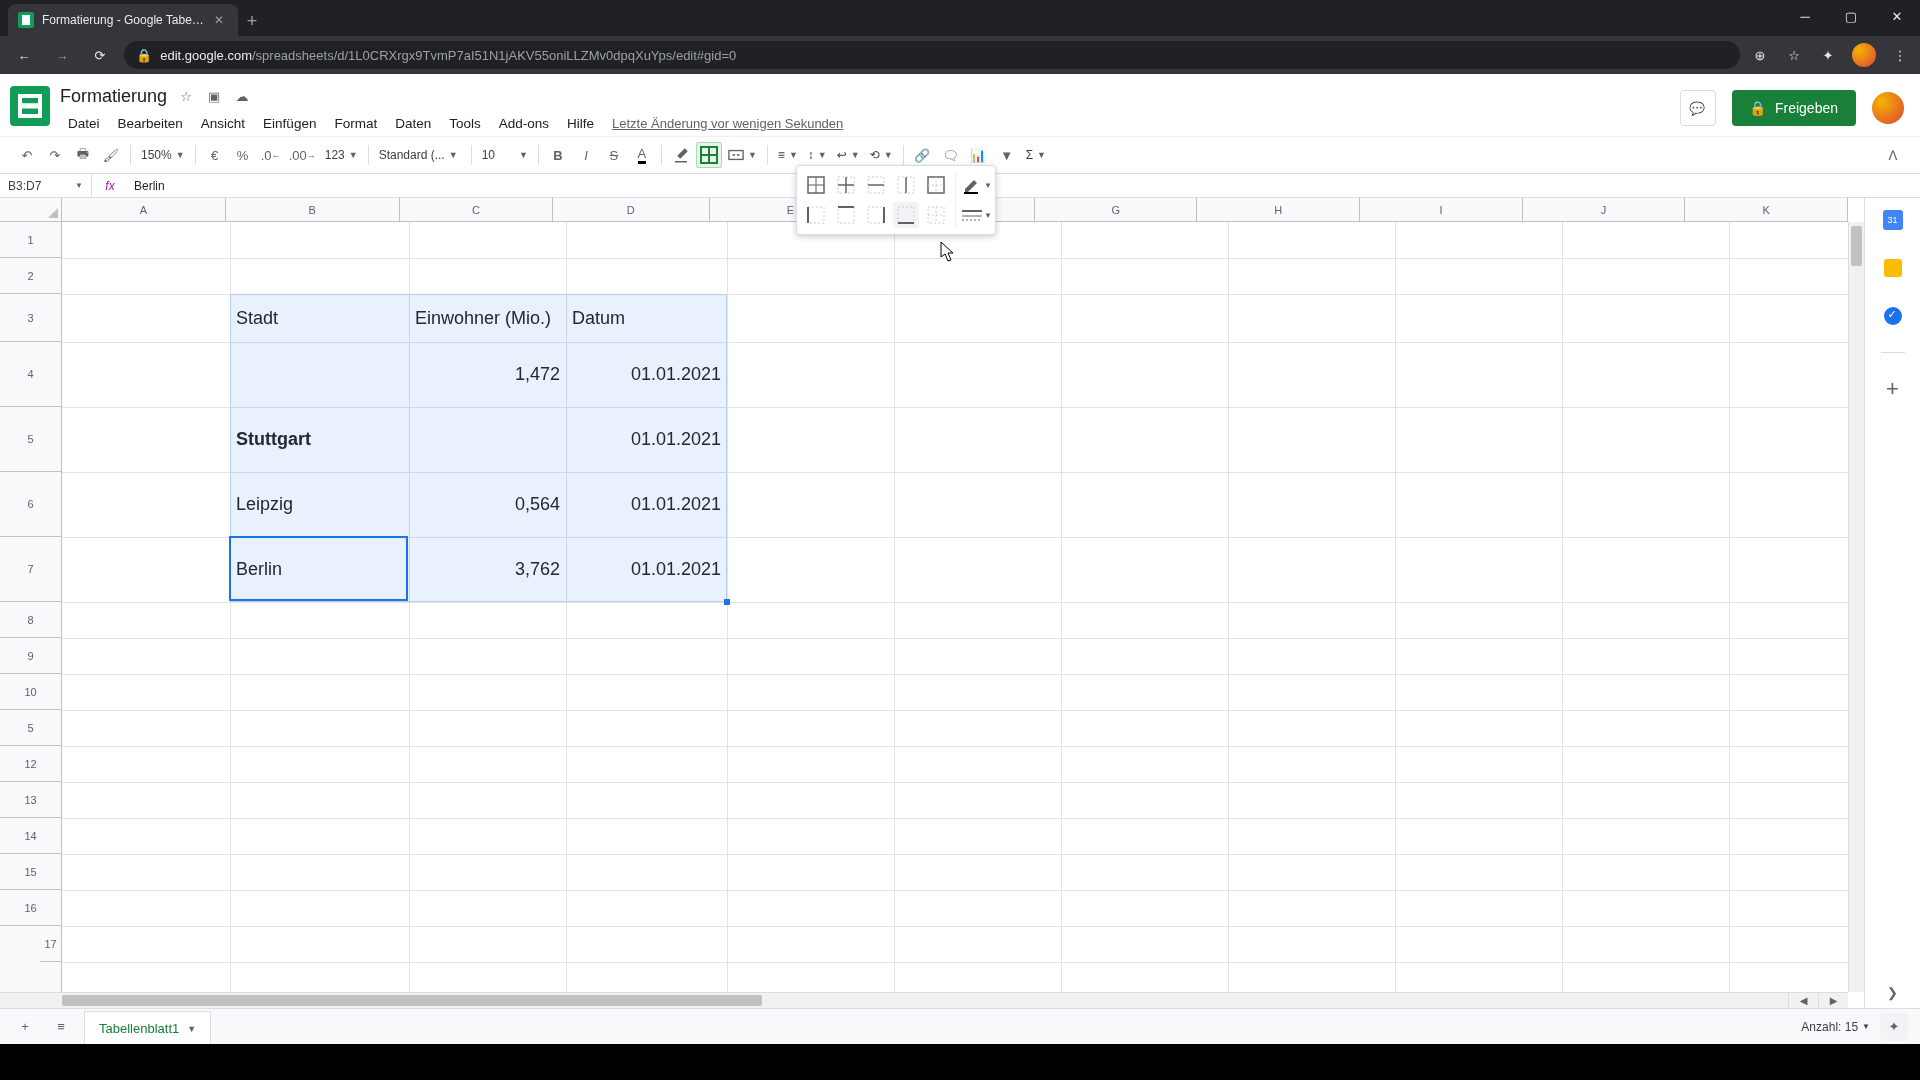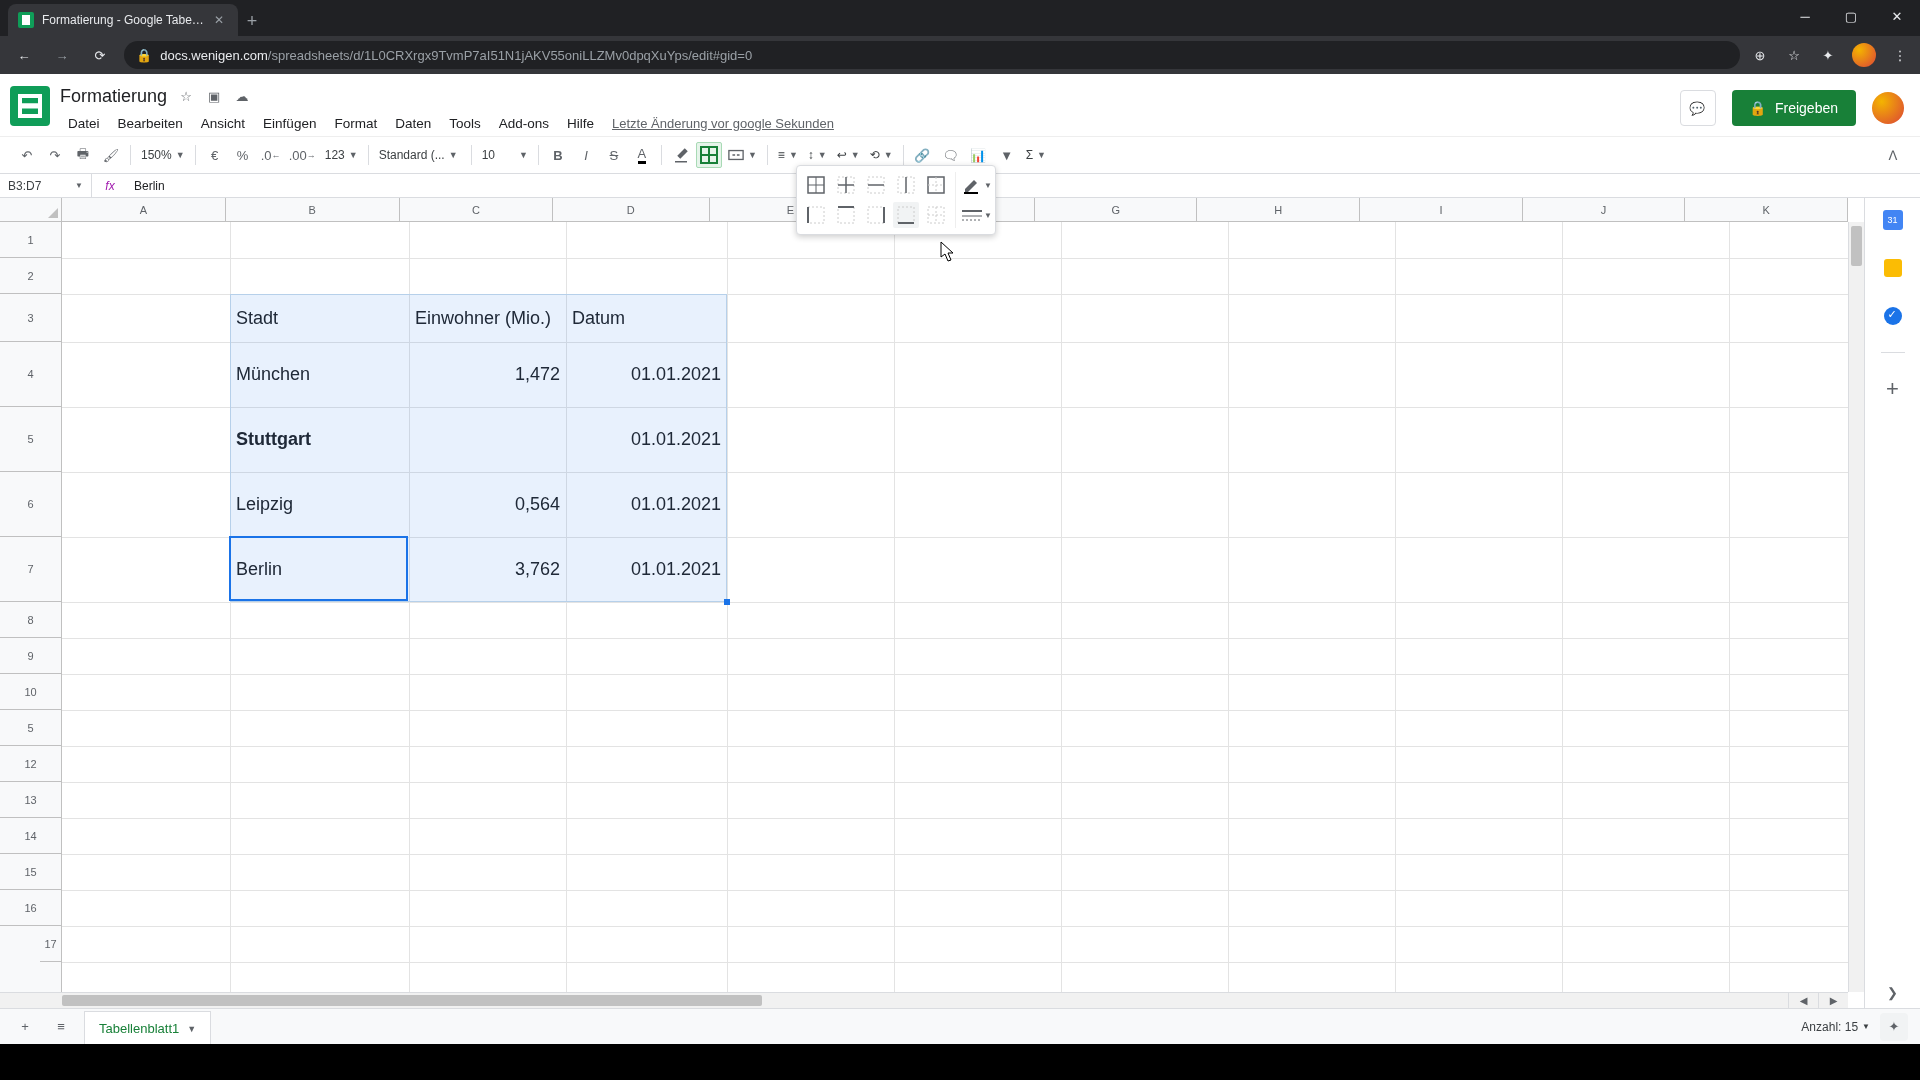--- a/index.html
+++ b/index.html
@@ -148,21 +148,21 @@
       <div class="win-btn">✕</div>
     </div>
   </div>
   <div class="addr-bar">
     <div class="nav-btn enabled">←</div>
     <div class="nav-btn">→</div>
     <div class="nav-btn enabled">⟳</div>
     <div class="url-field">
       <span class="lock">🔒</span>
       <span class="url-text">
-        <span class="domain">docs.wenigen.com</span><span class="path">/spreadsheets/d/1L0CRXrgx9TvmP7aI51N1jAKV55oniLLZMv0dpqXuYps/edit#gid=0</span>
+        <span class="domain">edit.google.com</span><span class="path">/spreadsheets/d/1L0CRXrgx9TvmP7aI51N1jAKV55oniLLZMv0dpqXuYps/edit#gid=0</span>
       </span>
     </div>
     <div class="ext-icons">
       <div class="ico">⊕</div>
       <div class="ico">☆</div>
       <div class="ico">✦</div>
       <div class="avatar-browser"></div>
       <div class="ico">⋮</div>
     </div>
   </div>
@@ -183,21 +183,21 @@
       <div class="menu-row">
         <div class="menu-item">Datei</div>
         <div class="menu-item">Bearbeiten</div>
         <div class="menu-item">Ansicht</div>
         <div class="menu-item">Einfügen</div>
         <div class="menu-item">Format</div>
         <div class="menu-item">Daten</div>
         <div class="menu-item">Tools</div>
         <div class="menu-item">Add-ons</div>
         <div class="menu-item">Hilfe</div>
-        <div class="last-edit">Letzte Änderung vor google Sekunden</div>
+        <div class="last-edit">Letzte Änderung vor wenigen Sekunden</div>
       </div>
     </div>
     <div class="header-right">
       <div class="comment-btn">
         <span>💬</span>
       </div>
       <div class="share-btn">
         <span>🔒</span>
         <span>Freigeben</span>
       </div>
@@ -441,21 +441,20 @@
           <div class="row-line" style="top: 524px;"></div>
           <div class="row-line" style="top: 560px;"></div>
           <div class="row-line" style="top: 596px;"></div>
           <div class="row-line" style="top: 632px;"></div>
           <div class="row-line" style="top: 668px;"></div>
           <div class="row-line" style="top: 704px;"></div>
           <div class="row-line" style="top: 740px;"></div>
           <div class="cell-text" style="left: 168px; top: 72px; width: 179px; height: 48px; justify-content: flex-start;">Stadt</div>
           <div class="cell-text" style="left: 347px; top: 72px; width: 197px; height: 48px; justify-content: flex-start;">Einwohner (Mio.)</div>
           <div class="cell-text" style="left: 504px; top: 72px; width: 161px; height: 48px; justify-content: flex-start;">Datum</div>
-          <div class="cell-text" style="left: 168px; top: 120px; width: 179px; height: 65px; justify-content: flex-start;">München</div>
           <div class="cell-text" style="left: 347px; top: 120px; width: 157px; height: 65px; justify-content: flex-end;">1,472</div>
           <div class="cell-text" style="left: 504px; top: 120px; width: 161px; height: 65px; justify-content: flex-end;">01.01.2021</div>
           <div class="cell-text" style="left: 168px; top: 185px; width: 179px; height: 65px; justify-content: flex-start; font-weight: bold;">Stuttgart</div>
           <div class="cell-text" style="left: 504px; top: 185px; width: 161px; height: 65px; justify-content: flex-end;">01.01.2021</div>
           <div class="cell-text" style="left: 168px; top: 250px; width: 179px; height: 65px; justify-content: flex-start;">Leipzig</div>
           <div class="cell-text" style="left: 347px; top: 250px; width: 157px; height: 65px; justify-content: flex-end;">0,564</div>
           <div class="cell-text" style="left: 504px; top: 250px; width: 161px; height: 65px; justify-content: flex-end;">01.01.2021</div>
           <div class="cell-text" style="left: 168px; top: 315px; width: 179px; height: 65px; justify-content: flex-start;">Berlin</div>
           <div class="cell-text" style="left: 347px; top: 315px; width: 157px; height: 65px; justify-content: flex-end;">3,762</div>
           <div class="cell-text" style="left: 504px; top: 315px; width: 161px; height: 65px; justify-content: flex-end;">01.01.2021</div>

